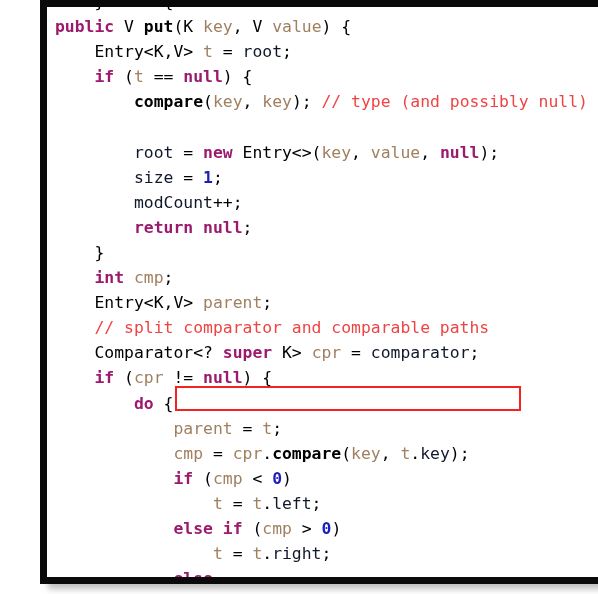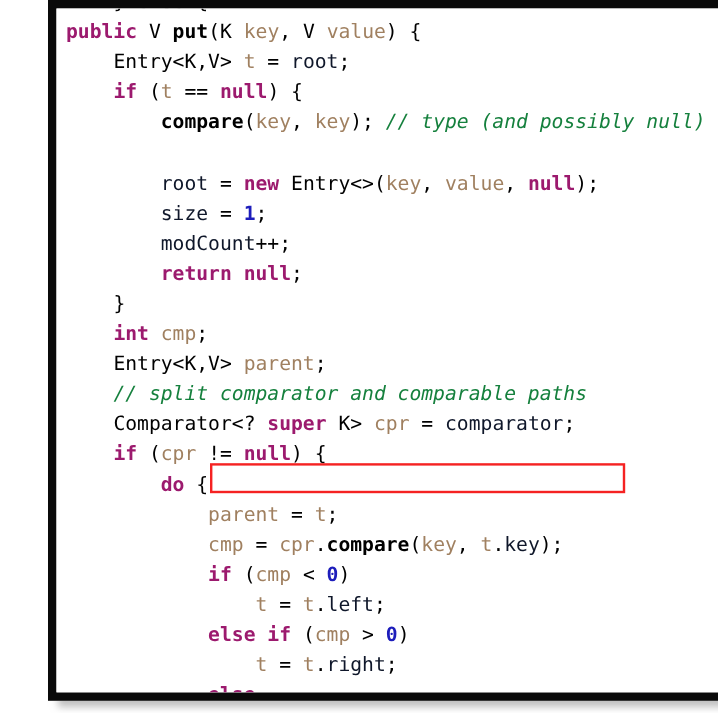--- a/index.html
+++ b/index.html
@@ -54,21 +54,21 @@
   }
 
   .ln { display: block; height: 25.1px; position: relative; }
 
   
   .kw   { color: #9c1a6e; font-weight: bold; }            
   .typ  { color: #000000; }                                
   .meth { color: #000000; font-weight: bold; }             
   .fld  { color: #0f172a; }                                
   .loc  { color: #a08060; }                                
-  .cmt  { color: #15803d; font-style: italic; }                                
+  .cmt  { color: #ef4444; }                                
   .num  { color: #1d1dbb; font-weight: bold; }             
   .pun  { color: #000000; }                                
 
   
   #highlight-box {
     position: absolute;
     left: 128px;
     top: 379px;
     width: 346px;
     height: 25px;

